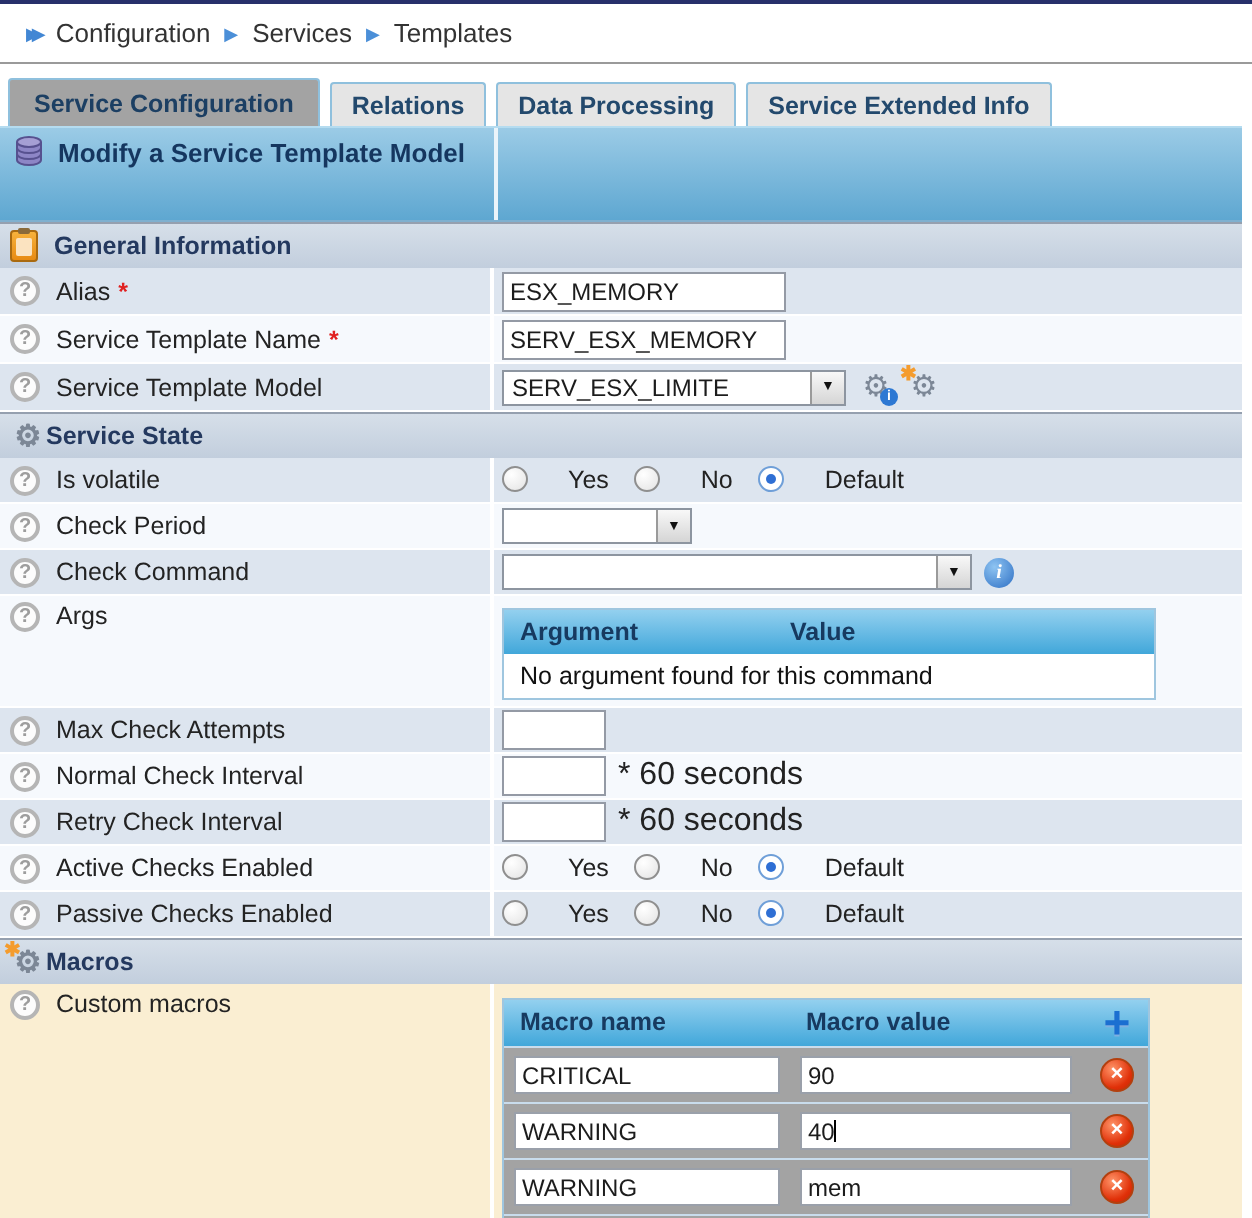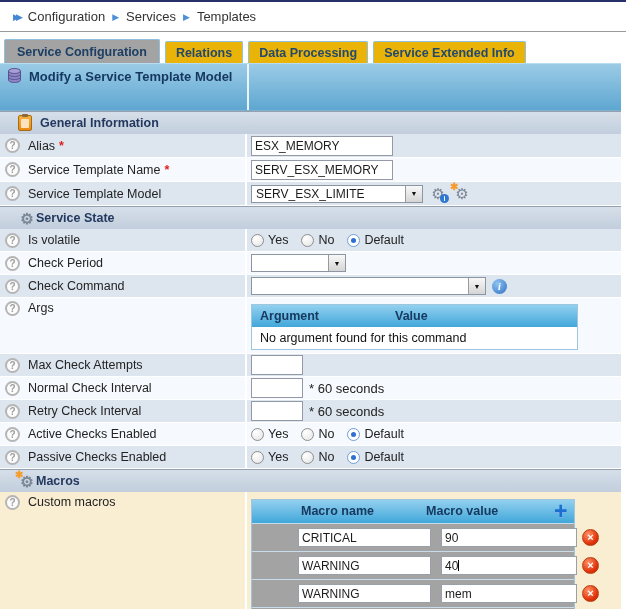--- a/index.html
+++ b/index.html
@@ -5,30 +5,30 @@
   html,body{margin:0;padding:0;background:#fff;}
   body{width:626px;height:609px;overflow:hidden;font-family:"Liberation Sans",sans-serif;}
   .topline{height:2px;background:#27306b;}
   
   .bc{height:29px;display:flex;align-items:center;padding-left:13px;border-bottom:1px solid #9a9a9a;font-size:13px;color:#383838;}
   .bc .dbl{color:#4287d4;font-size:9px;letter-spacing:-4px;margin-right:9px;}
   .bc .sep{color:#4b8fd8;font-size:9px;margin:0 7px;}
   .bc .item{color:#333;cursor:pointer;}
   
   .tabs{display:flex;align-items:flex-end;margin:6px 0 0 4px;height:25px;}
-  .tab{background:#eab308;border:1px solid #8fc0dd;border-bottom:none;padding:4px 10px 3px;font-weight:bold;color:#23496d;font-size:12.5px;border-radius:2px 2px 0 0;margin-right:5px;white-space:nowrap;cursor:pointer;}
+  .tab{background:#e5e5e5;border:1px solid #8fc0dd;border-bottom:none;padding:4px 10px 3px;font-weight:bold;color:#23496d;font-size:12.5px;border-radius:2px 2px 0 0;margin-right:5px;white-space:nowrap;cursor:pointer;}
   .tab.active{background:#a3a3a3;padding:5px 12px 4px;color:#1c3f63;}
   
   .form{width:621px;}
   .fheader{position:relative;height:48px;background:linear-gradient(#9bcbe6,#5ea7d1);border-top:1px solid #b5dcf0;border-bottom:1px solid #7fb0cf;box-sizing:border-box;}
   .fheader .divider{position:absolute;left:247px;top:0;bottom:0;width:2px;background:#eaf4fa;}
   .fheader .title{position:absolute;left:2px;top:4px;width:238px;font-size:13px;font-weight:bold;color:#15365f;line-height:1.45;}
   .dbicon{display:inline-block;vertical-align:-2px;margin:0 8px 0 6px;}
   
-  .sec{height:23px;background:linear-gradient(#d6dfe9,#c2cedd);border-top:1px solid #95a0af;display:flex;align-items:center;padding-left:18px;font-weight:bold;color:#24395f;font-size:12.5px;box-sizing:border-box;}
+  .sec{height:23px;background:linear-gradient(#d6dfe9,#c2cedd);border-top:1px solid #95a0af;display:flex;align-items:center;padding-left:5px;font-weight:bold;color:#24395f;font-size:12.5px;box-sizing:border-box;}
   .sec .sec-title{margin-left:8px;}
   
   .row{display:flex;min-height:23px;border-bottom:1px solid #fff;box-sizing:border-box;align-items:stretch;}
   .row.h24{min-height:24px;}
   .row.a{background:#dde5ef;}
   .row.b{background:#f6f9fd;}
   .row.cream{background:#faeed2;}
   .lbl{width:247px;flex:none;display:flex;align-items:center;padding-left:5px;border-right:2px solid #fff;box-sizing:border-box;font-size:12.5px;color:#232323;}
   .lbl .ltext{margin-left:8px;}
   .row.top .lbl{align-items:flex-start;padding-top:3px;}
@@ -37,43 +37,43 @@
   .row.top .val{align-items:flex-start;padding-top:3px;}
   
   .help{width:15px;height:15px;border-radius:50%;border:2px solid #b5b5b5;color:#9d9d9d;font-size:10px;font-weight:bold;display:flex;align-items:center;justify-content:center;background:#fcfcfc;flex:none;box-sizing:border-box;cursor:pointer;}
   .ti{height:16px;border:1px solid #949aa5;font-family:"Liberation Sans",sans-serif;font-size:12px;padding:1px 3px;background:#fff;color:#1c1c1c;}
   .w140{width:134px;}
   .w48{width:44px;}
   .sel{display:inline-flex;align-items:stretch;border:1px solid #8d95a0;background:#fff;height:18px;box-sizing:border-box;cursor:pointer;}
   .sel .st{flex:1;font-size:12px;padding:1px 4px;white-space:nowrap;overflow:hidden;color:#1c1c1c;}
   .sel .sb{width:16px;background:linear-gradient(#f8f8f8,#d5d5d5);border-left:1px solid #9a9a9a;display:flex;align-items:center;justify-content:center;font-size:7px;color:#111;flex:none;}
   .selw172{width:172px;} .selw95{width:95px;} .selw235{width:235px;}
-  .radio{display:inline-flex;align-items:center;gap:4px;margin-right:7px;font-size:12.5px;color:#222;cursor:pointer;}
+  .radio{display:inline-flex;gap:20px;margin-right:7px;font-size:12.5px;color:#222;cursor:pointer;}
   .rc{width:13px;height:13px;border-radius:50%;border:1px solid #8f8f8f;background:radial-gradient(circle at 35% 30%,#fff,#e3e3e3);box-sizing:border-box;position:relative;flex:none;}
   .rc.on{background:#fff;border-color:#6f9fd8;}
   .rc.on::after{content:"";position:absolute;left:3px;top:3px;right:3px;bottom:3px;border-radius:50%;background:#2f6fd4;}
-  .suffix{font-size:13px;color:#222;}
+  .suffix{font-size:16px;color:#222;}
   
   .gearwrap{position:relative;width:18px;height:17px;flex:none;cursor:pointer;}
   .gear{font-size:15px;color:#7c8796;line-height:17px;display:block;text-align:center;}
   .badge-i{position:absolute;right:-2px;bottom:-1px;width:9px;height:9px;border-radius:50%;background:#2d78d3;color:#fff;font-size:7px;font-weight:bold;display:flex;align-items:center;justify-content:center;}
   .badge-star{position:absolute;left:-3px;top:-4px;color:#f49c2e;font-size:10px;font-weight:bold;}
   .inf{width:15px;height:15px;border-radius:50%;background:radial-gradient(circle at 35% 30%,#8ec4f2,#2e6fc4);color:#fff;font-size:10px;font-style:italic;font-family:"Liberation Serif",serif;display:flex;align-items:center;justify-content:center;font-weight:bold;flex:none;cursor:pointer;}
   .clip{width:12px;height:14px;background:linear-gradient(#f7b23c,#e78a12);border:1px solid #a96a10;border-radius:2px;position:relative;flex:none;}
   .clip::before{content:"";position:absolute;left:2px;right:2px;top:3px;bottom:2px;background:#fbe3c0;border-radius:1px;}
   .clip::after{content:"";position:absolute;left:3px;right:3px;top:-2px;height:3px;background:#8a6a3a;border-radius:1px;}
   
   .subtable{border:1px solid #9fc6df;background:#fff;margin:3px 0;}
   .sth{display:flex;background:linear-gradient(#93d0ef,#41a7da);font-weight:bold;color:#173a60;font-size:12.5px;}
   .sth>div{padding:4px 8px;box-sizing:border-box;}
   .args-t{width:325px;}
   .args-c1{width:135px;} .args-c2{width:88px;} .args-c3{width:102px;}
   .stmsg{padding:4px 8px;font-size:12.5px;color:#111;background:#fff;}
   .mac-t{width:322px;margin-top:4px;}
-  .mac-c1{width:143px;margin-left:41px;} .mac-c2{width:148px;} .mac-c3{width:31px;display:flex;align-items:center;justify-content:center;padding:0 !important;}
+  .mac-c1{width:143px;} .mac-c2{width:148px;} .mac-c3{width:31px;display:flex;align-items:center;justify-content:center;padding:0 !important;}
   .mrow{display:flex;border-top:1px solid #c9dcec;background:#a3a3a3;}
   .mrow>div{padding:4px 5px;box-sizing:border-box;display:flex;align-items:center;}
   .fi{width:128px;height:15px;border:1px solid #9aa0aa;font-size:12px;padding:1px 3px;background:#fff;display:flex;align-items:center;color:#1c1c1c;cursor:text;}
   .caret{width:1px;height:11px;background:#000;flex:none;}
   .del{width:17px;height:17px;border-radius:50%;background:radial-gradient(circle at 35% 30%,#ff9468,#e03008 65%,#c02605);color:#fff;font-weight:bold;font-size:11px;line-height:1;display:flex;align-items:center;justify-content:center;border:1px solid #b3400f;box-sizing:border-box;cursor:pointer;}
   .plus{color:#1b6fd1;font-size:23px;font-weight:bold;line-height:1;text-shadow:0 1px 0 #7fb0e0;cursor:pointer;}
 </style>
 </head>
 <body>
 

